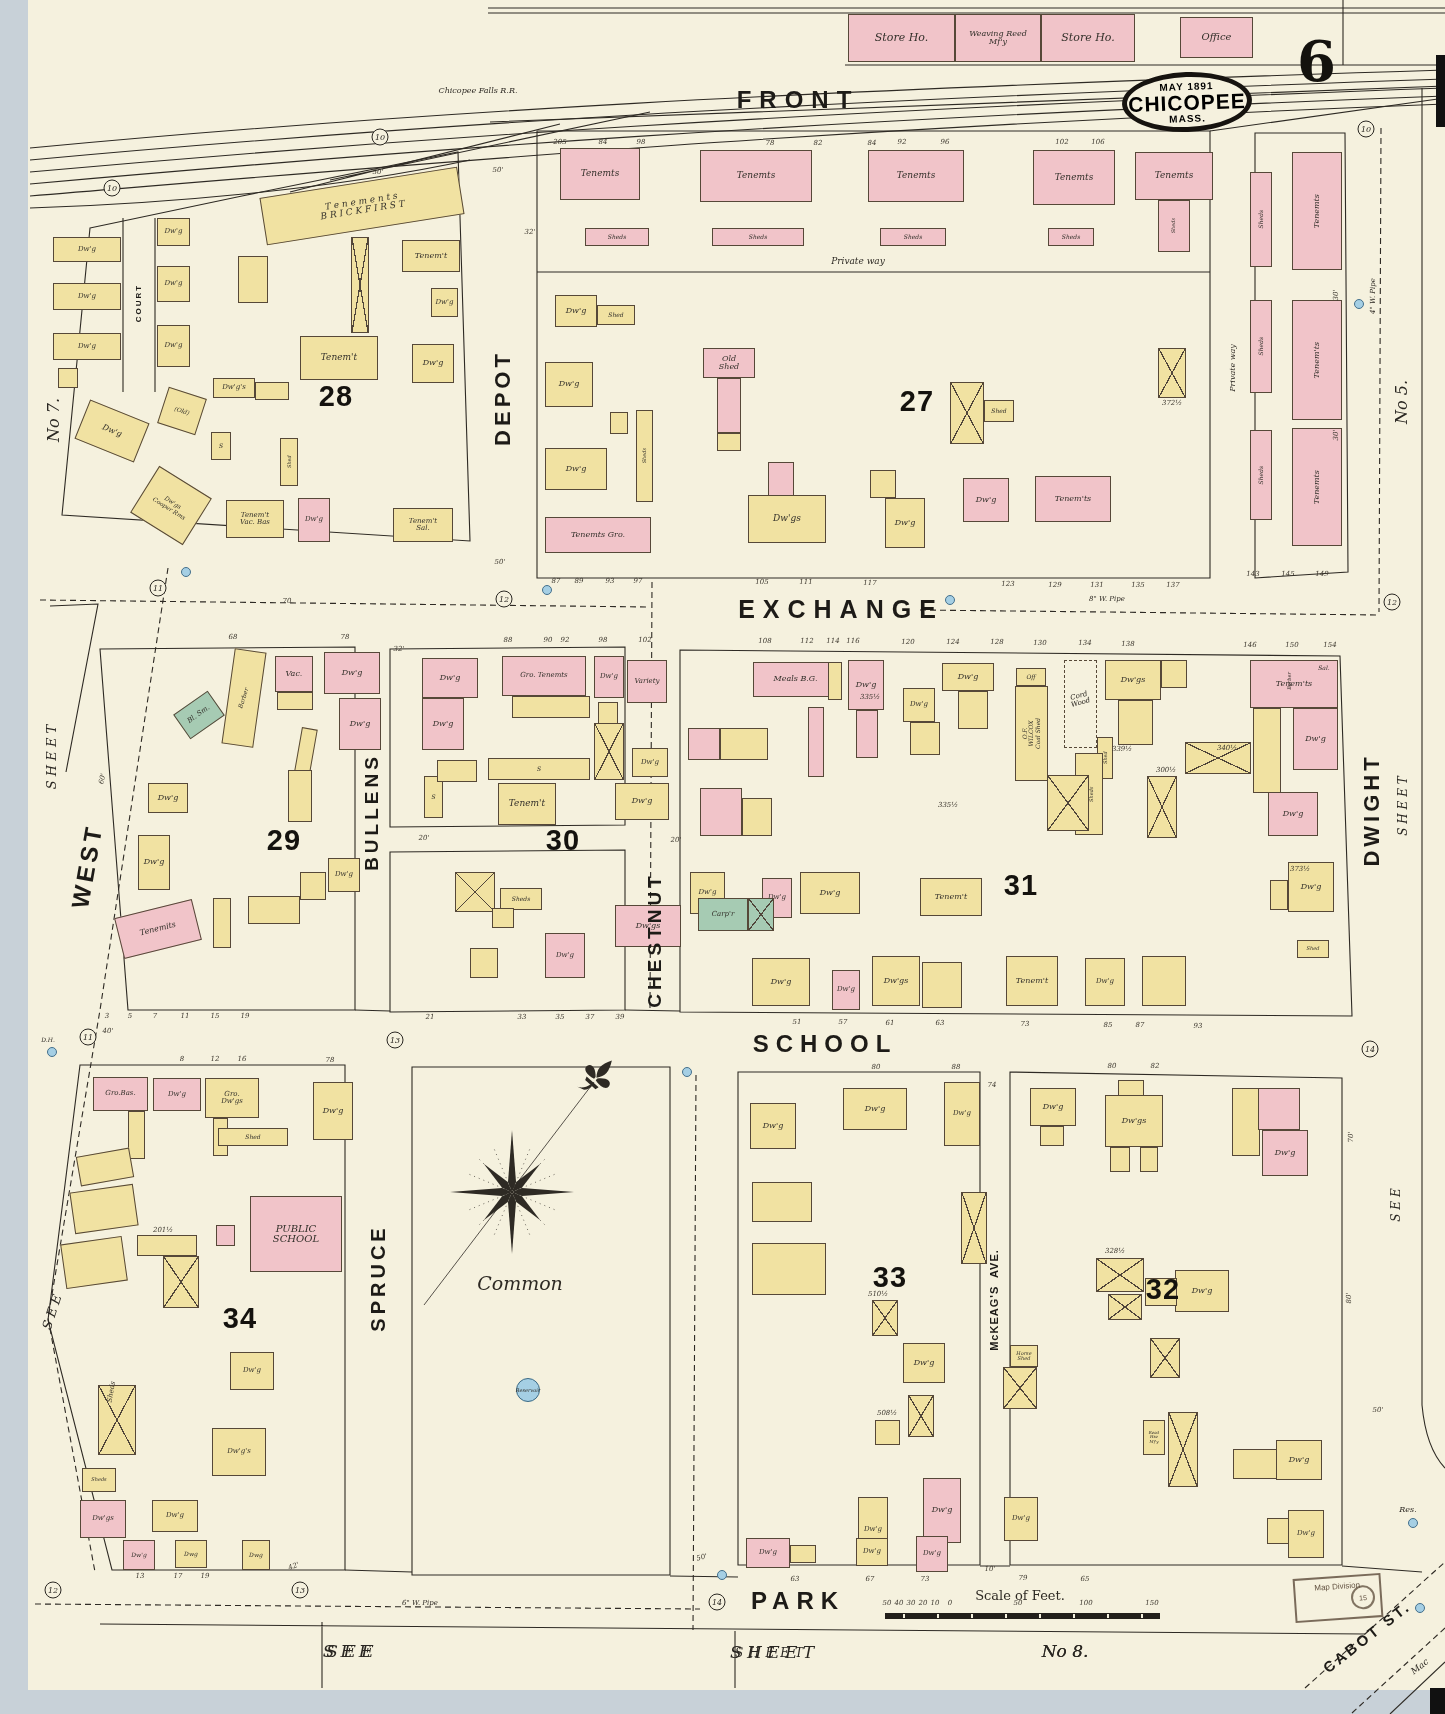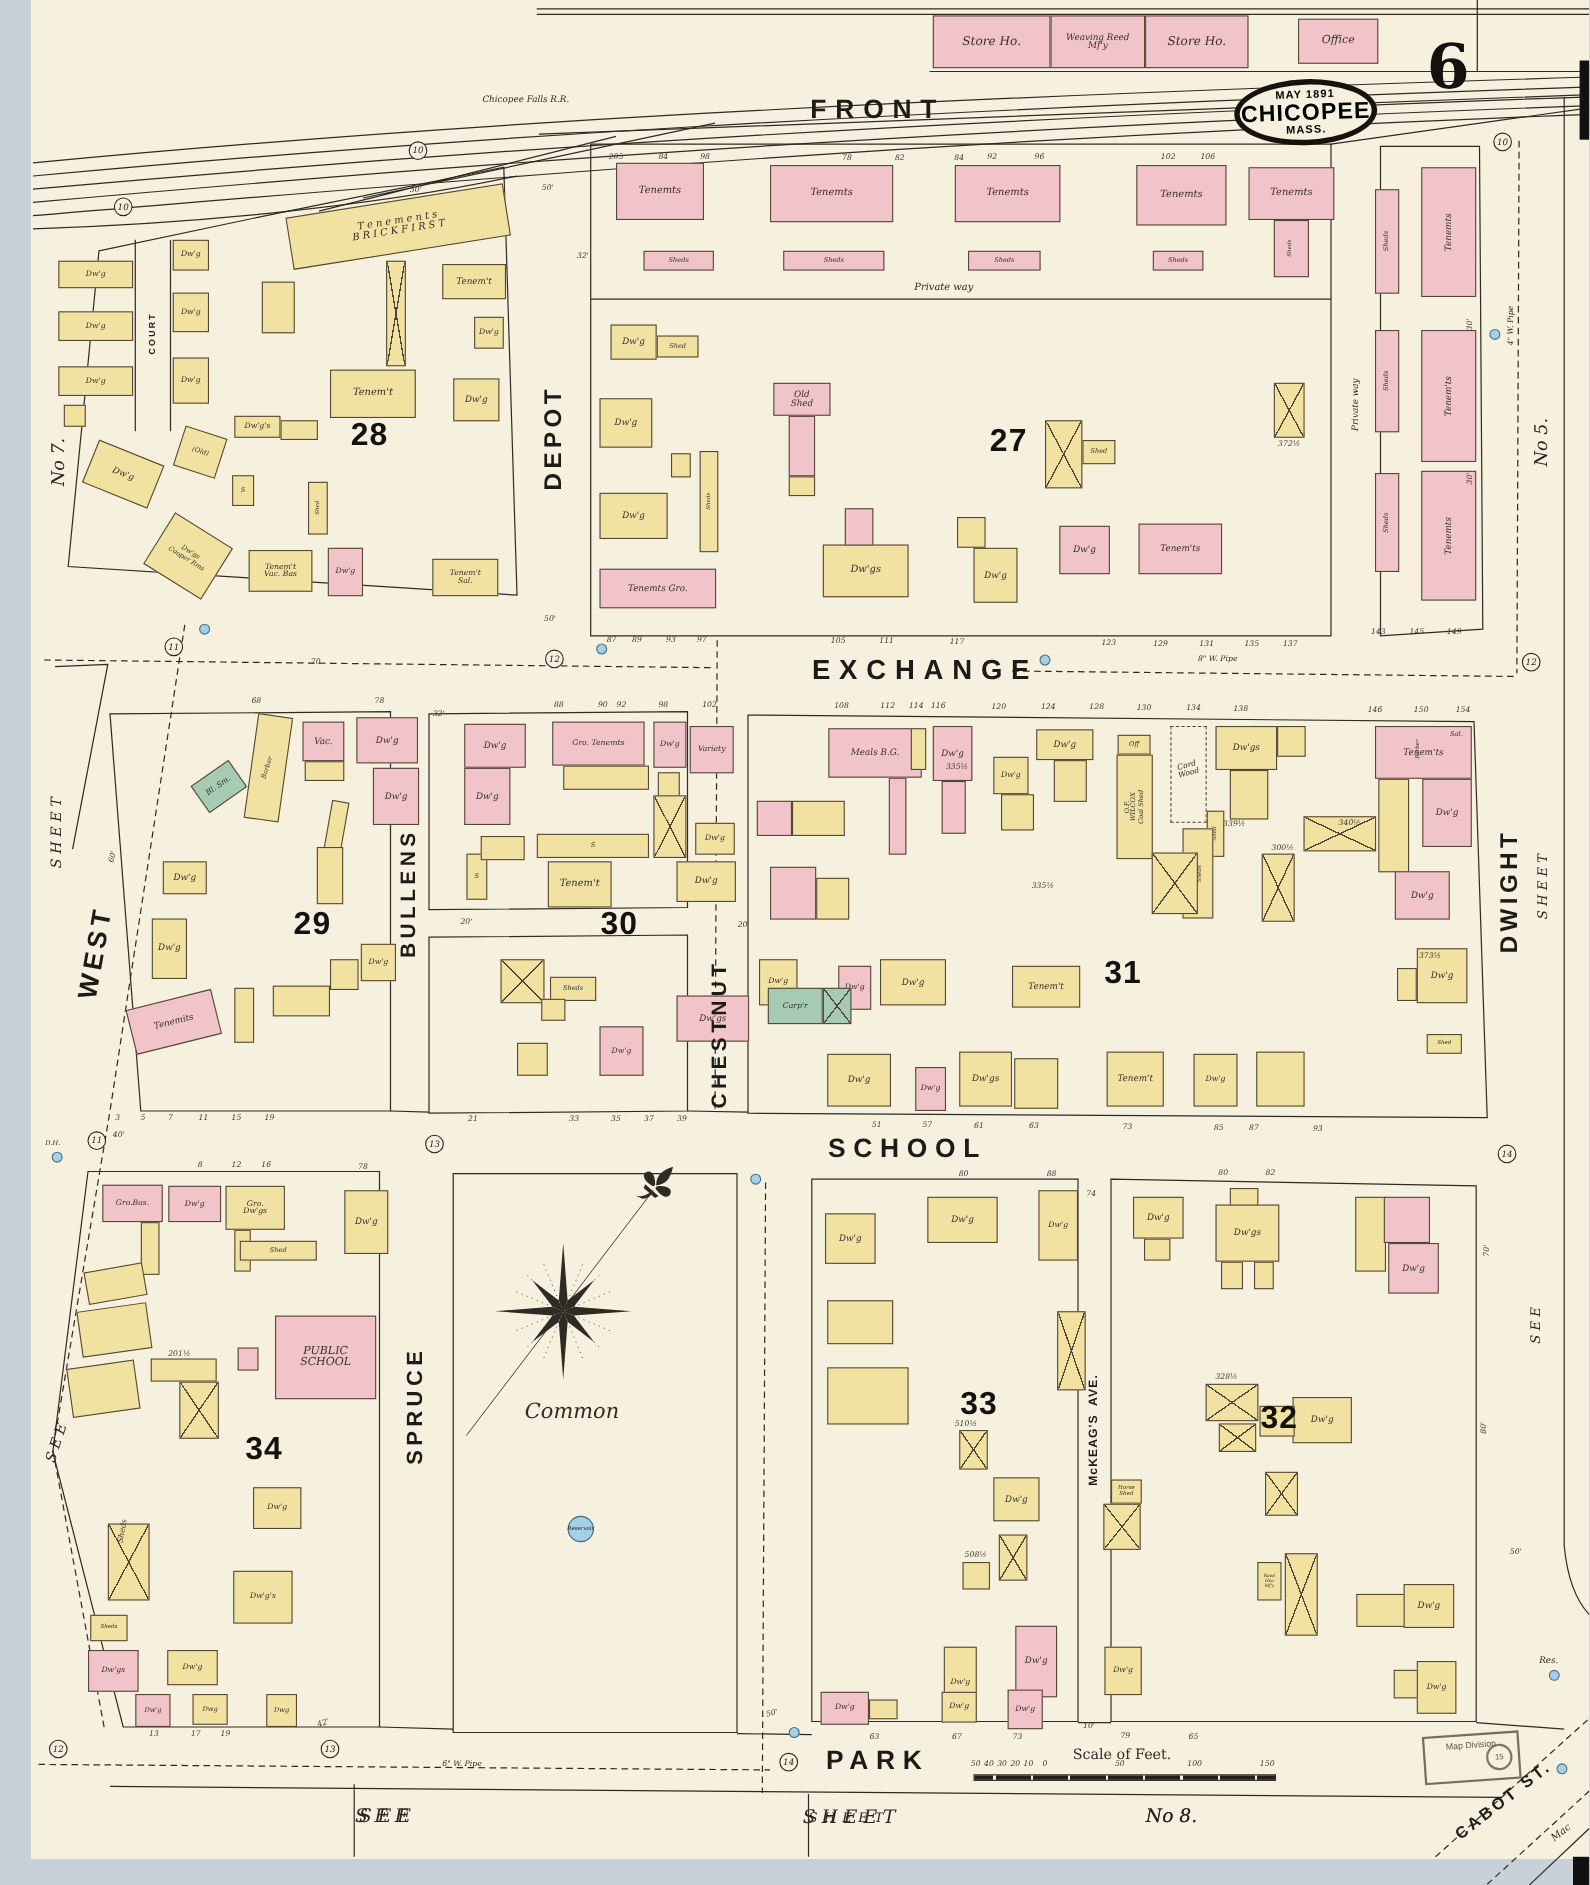--- a/index.html
+++ b/index.html
@@ -377,21 +377,21 @@
       <div class="bl" style="font-size: 6px;">Sheds</div>
     </div>
     <div class="b c-Y" style="left: 492px; top: 908px; width: 22px; height: 20px;"></div>
     <div class="b c-P" style="left: 615px; top: 905px; width: 66px; height: 42px;">
       <div class="bl" style="font-size: 8px;">Dw'gs</div>
     </div>
     <div class="b c-P" style="left: 545px; top: 933px; width: 40px; height: 45px;">
       <div class="bl" style="font-size: 7px;">Dw'g</div>
     </div>
     <div class="b c-Y" style="left: 470px; top: 948px; width: 28px; height: 30px;"></div>
-    <div class="b c-P" style="left: 753px; top: 662px; width: 85px; height: 45px;">
+    <div class="b c-P" style="left: 753px; top: 662px; width: 85px; height: 35px;">
       <div class="bl" style="font-size: 8px;">Meals B.G.</div>
     </div>
     <div class="b c-P" style="left: 808px; top: 707px; width: 16px; height: 70px;"></div>
     <div class="b c-P" style="left: 848px; top: 660px; width: 36px; height: 50px;">
       <div class="bl" style="font-size: 8px;">Dw'g</div>
     </div>
     <div class="b c-P" style="left: 856px; top: 710px; width: 22px; height: 48px;"></div>
     <div class="b c-Y" style="left: 828px; top: 662px; width: 14px; height: 38px;"></div>
     <div class="b c-Y" style="left: 903px; top: 688px; width: 32px; height: 34px;">
       <div class="bl" style="font-size: 7px;">Dw'g</div>

